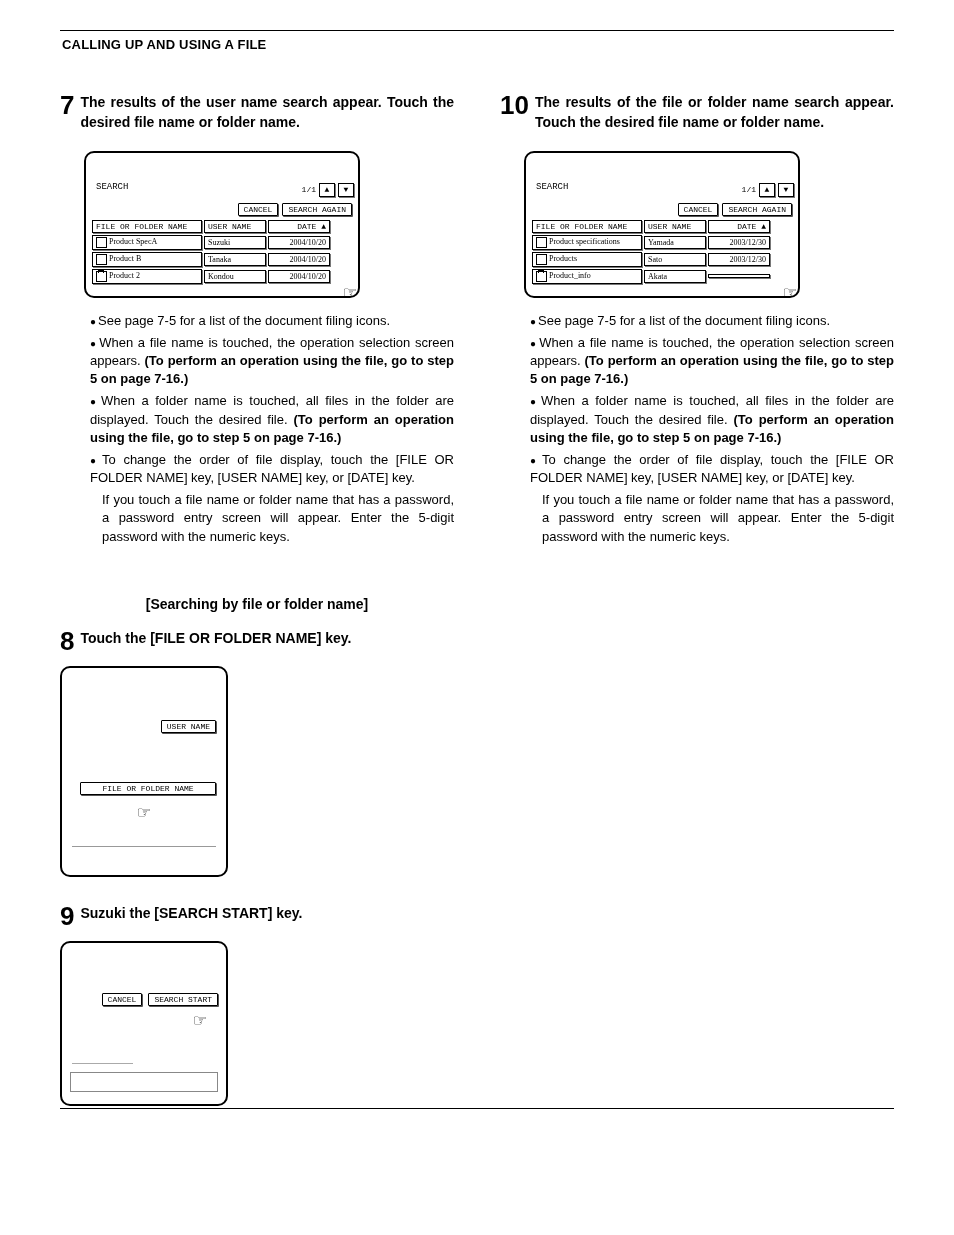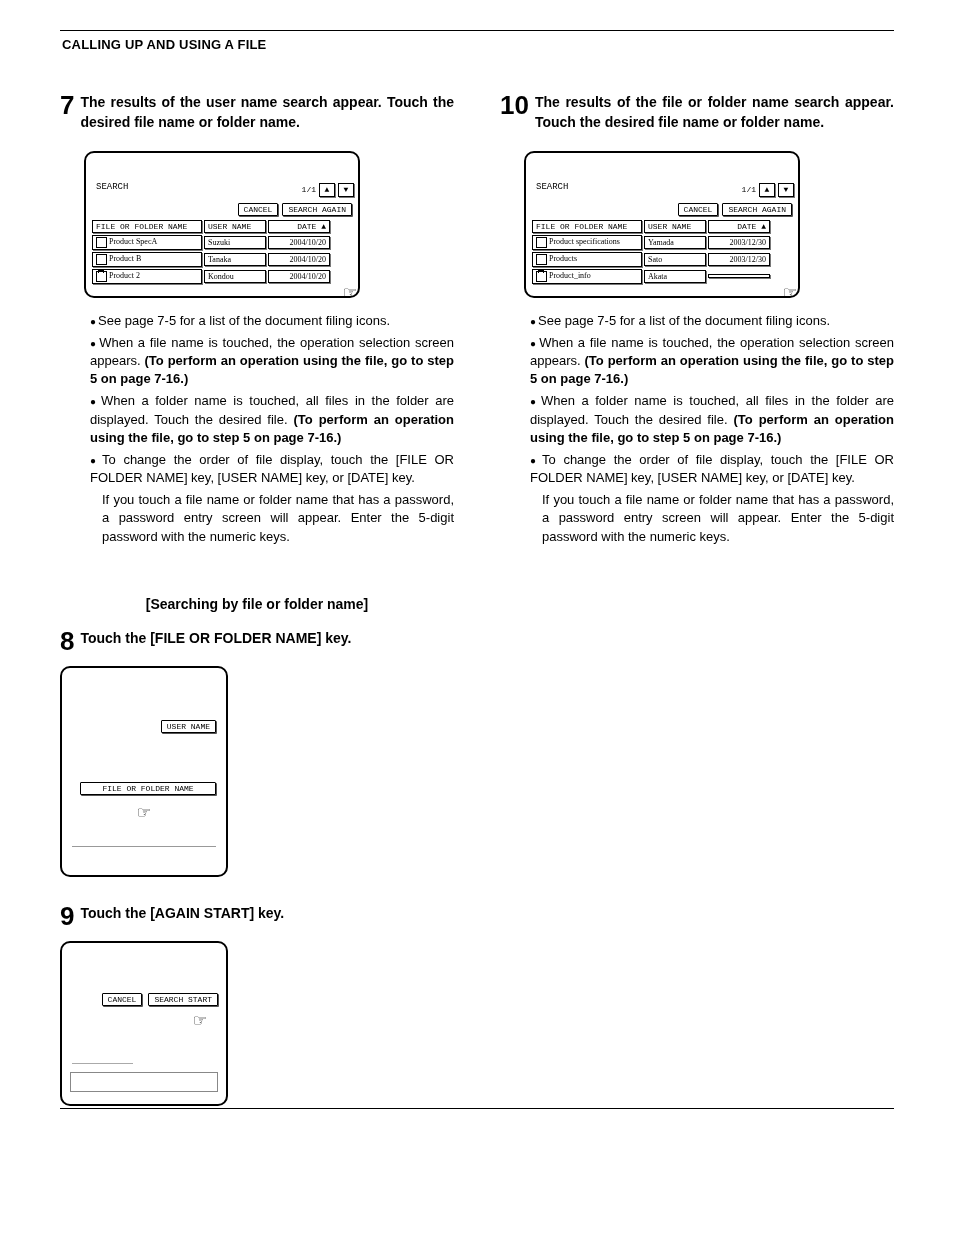--- a/index.html
+++ b/index.html
@@ -288,21 +288,21 @@
             <span class="sbtn mid">USER NAME</span>
             <span class="sbtn wide">FILE OR FOLDER NAME</span>
             <span class="hand2">☞</span>
             <div class="linebox"></div>
           </div>
         </div>
       </div>
 
       <div class="step" style="margin-top:26px;">
         <span class="stepnum">9</span>
-        <div class="steptext">Touch the [AGAIN START] key.</div>
+        <div class="steptext">Suzuki the [SEARCH START] key.</div>
       </div>
       <div class="screen small start" style="margin-left:0;">
         <div class="row9">
           <span class="sbtn">CANCEL</span>
           <span class="sbtn">SEARCH START</span>
         </div>
         <div style="text-align:right;padding-right:14px;margin-top:2px;"><span style="font-size:20px;">☞</span></div>
         <div class="blank"></div>
         <div class="fullbox"></div>
       </div>

